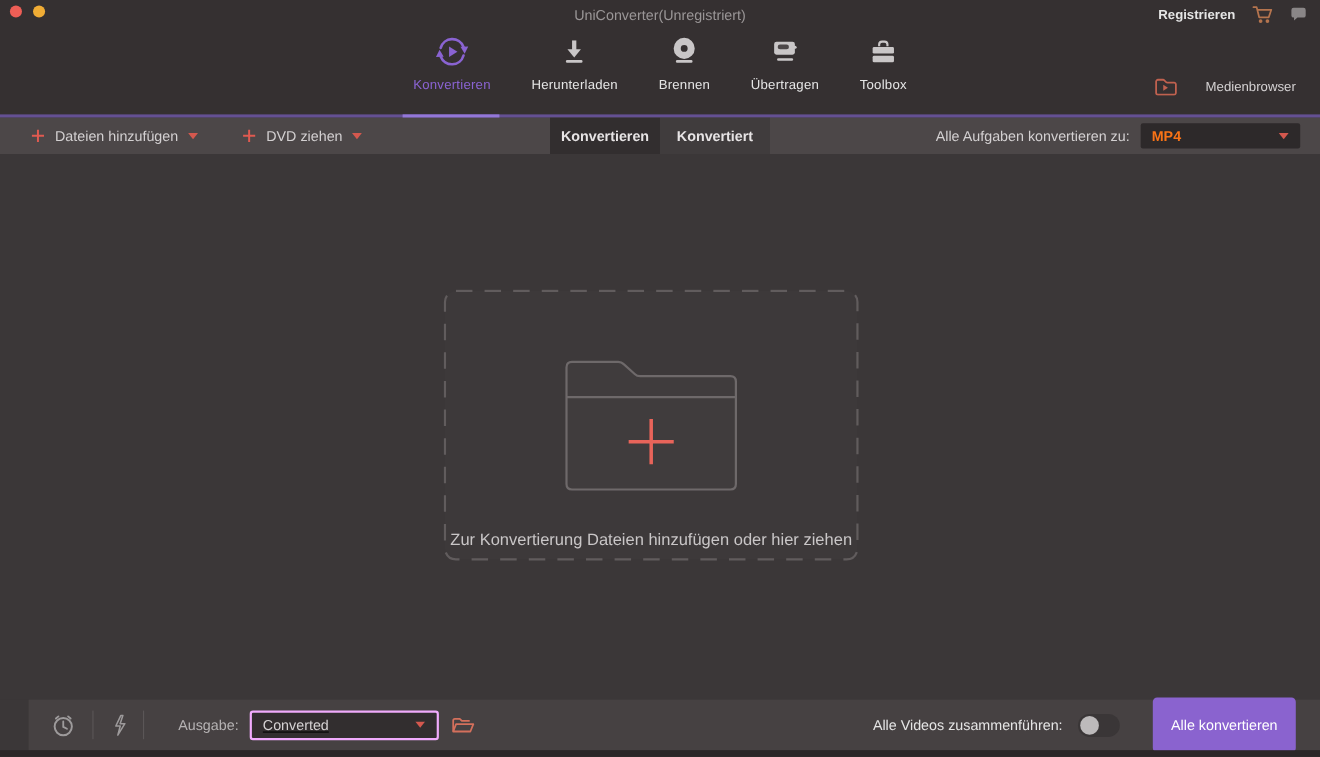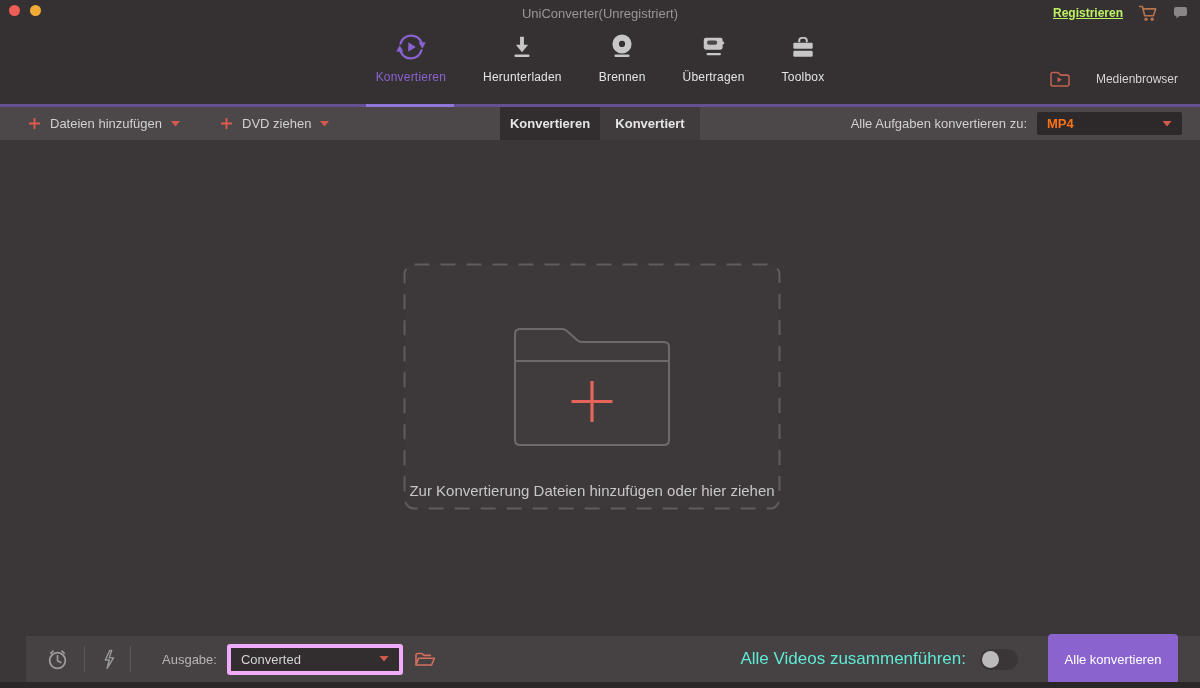--- a/index.html
+++ b/index.html
@@ -7,21 +7,21 @@
        font-family:"Liberation Sans",sans-serif;-webkit-font-smoothing:antialiased;user-select:none;}
 
   
   .header{position:absolute;top:0;left:0;right:0;height:122px;background:#353031;}
   .traffic{position:absolute;left:9px;top:5px;display:flex;gap:10px;}
   .light{width:11px;height:11px;border-radius:50%;}
   .light.red{background:#ee5e56;}
   .light.yellow{background:#f0ac35;}
   .win-title{position:absolute;top:6px;left:0;right:0;text-align:center;font-size:13px;color:#9a9697;}
   .tb-right-top{position:absolute;right:12px;top:3px;display:flex;align-items:center;gap:15px;height:20px;}
-  .register{color:#bef264;font-size:12px;font-weight:bold;text-decoration:underline;cursor:pointer;text-align:right;}
+  .register{color:#e5e5e5;font-size:12px;font-weight:bold;cursor:pointer;text-align:right;}
   .icon{display:inline-flex;align-items:center;justify-content:center;}
 
   
   .nav-tabs{position:absolute;top:31px;left:0;right:0;display:flex;justify-content:center;gap:37px;}
   .nav-tab{display:flex;flex-direction:column;align-items:center;gap:7px;cursor:pointer;}
   .nav-tab .nt-icon{height:32px;display:flex;align-items:center;justify-content:center;}
   .nav-tab .nt-label{font-size:12px;color:#e5e5e5;letter-spacing:.2px;}
   .nav-tab.active .nt-label{color:#8a63d2;}
   .media-browser{position:absolute;right:22px;top:70px;display:flex;align-items:center;gap:25px;cursor:pointer;}
   .media-browser .mb-label{font-size:12px;color:#d5d2d3;}
@@ -51,26 +51,26 @@
   .dz-border{position:absolute;left:0;top:0;}
   .dz-folder{position:absolute;top:58px;left:50%;transform:translateX(-50%);}
   .dz-hint{position:absolute;bottom:11px;left:0;width:100%;text-align:center;
            font-size:15px;color:#c9c6c7;}
 
   
   .footer{position:absolute;left:0;right:0;bottom:6px;height:46px;background:#464142;margin-left:26px;}
   .f-left{position:absolute;left:20px;top:0;bottom:0;display:flex;align-items:center;}
   .f-div{width:1px;height:26px;background:#5b5657;margin:0 15px;}
   .out-label{font-size:13px;color:#b6b3b4;margin:0 10px 0 16px;}
-  .out-select{width:148px;height:23px;background:#322e2f;border:4px solid #f0abfc;border-radius:3px;
-              display:flex;align-items:center;justify-content:space-between;padding:0 10px;cursor:pointer;}
+  .out-select{width:148px;height:23px;background:#322e2f;border:2px solid #f0abfc;border-radius:3px;
+              display:flex;align-items:center;justify-content:space-between;padding:0 10px;cursor:pointer;text-decoration:underline;}
   .out-select .out-val{font-size:13px;color:#d5d2d3;}
   .open-folder{margin-left:11px;cursor:pointer;}
   .f-right{position:absolute;right:22px;top:0;bottom:0;display:flex;align-items:center;gap:14px;}
-  .merge-label{font-size:17px;color:#5eead4;}
+  .merge-label{font-size:13px;color:#e5e5e5;}
   .toggle{width:38px;height:21px;border-radius:11px;background:#3a3637;position:relative;cursor:pointer;margin-right:16px;}
   .toggle .knob{position:absolute;left:2px;top:2px;width:17px;height:17px;border-radius:50%;background:#bdbabb;}
   .convert-btn{width:130px;height:50px;background:#8a63cf;border:none;border-radius:4px;
                color:#ffffff;font-size:13px;font-family:"Liberation Sans",sans-serif;cursor:pointer;}
   .bottom-strip{position:absolute;left:0;right:0;bottom:0;height:6px;background:#2b2728;}
 </style>
 </head>
 <body>
 
 <div class="app">

